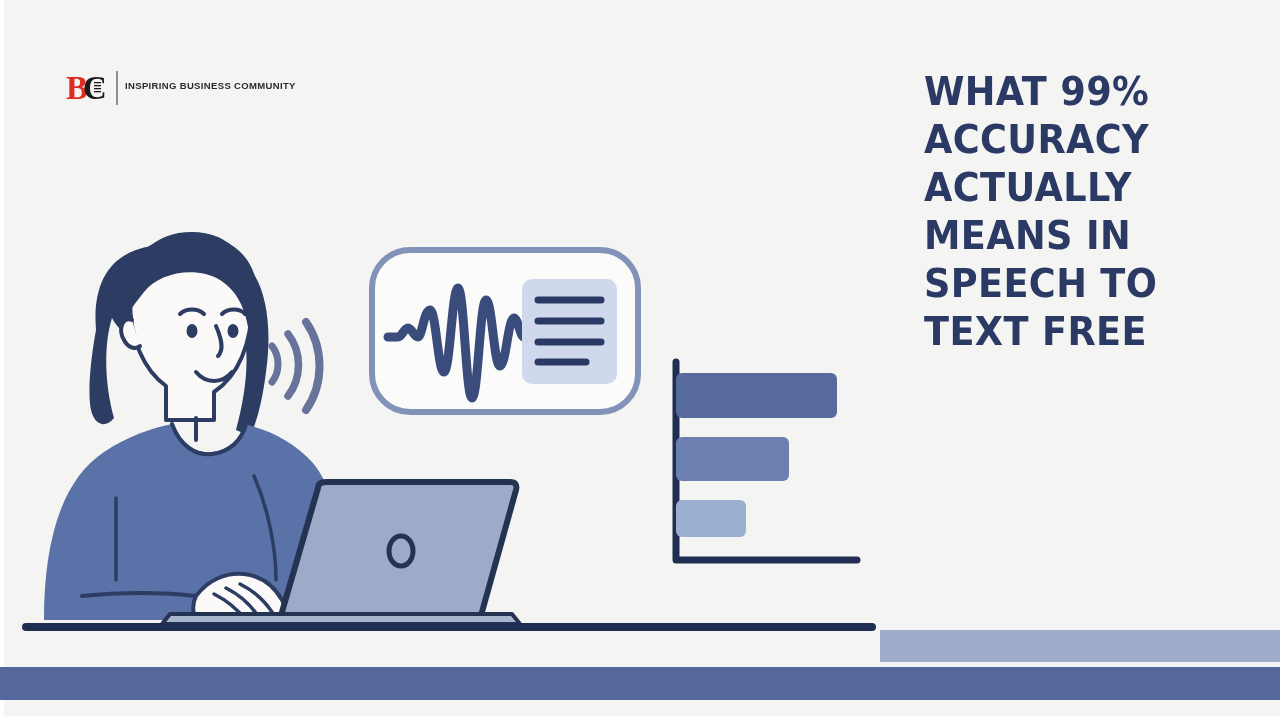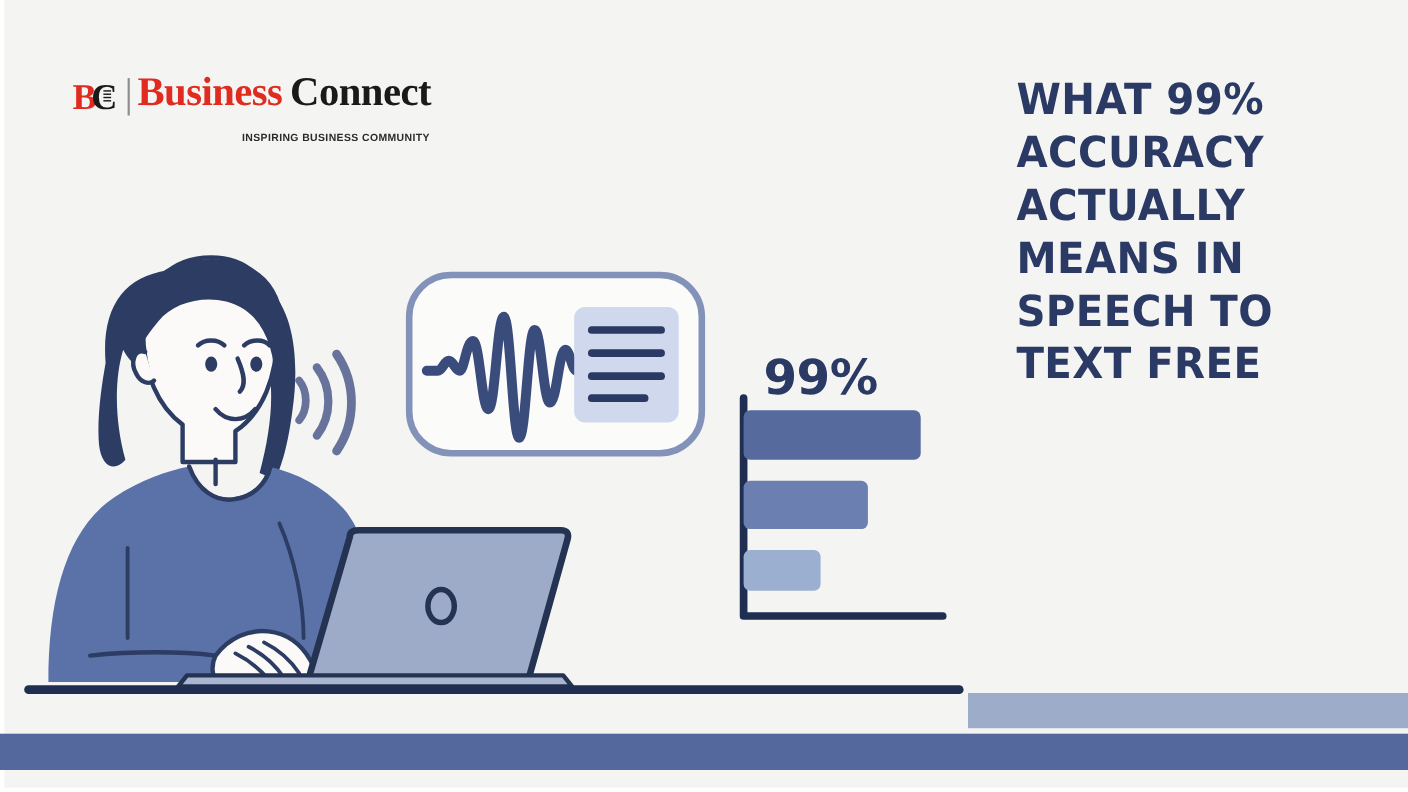--- a/index.html
+++ b/index.html
@@ -149,23 +149,20 @@
         <g fill="#1a1a1a">
           <rect x="28" y="12" width="7" height="1.3"></rect>
           <rect x="28" y="15" width="7" height="1.3"></rect>
           <rect x="28" y="18" width="7" height="1.3"></rect>
           <rect x="28" y="21" width="7" height="1.3"></rect>
         </g>
       </svg>
     </span>
     <span class="logo-divider"></span>
     <span class="logo-words">
-      <span class="logo-line1">
-        <span class="lw-business">Business</span><span class="lw-connect">Connect</span>
-      </span>
       <div class="logo-tagline">INSPIRING BUSINESS COMMUNITY</div>
     </span>
   </div>
 
   <div class="headline">WHAT 99% ACCURACY ACTUALLY MEANS IN SPEECH TO TEXT FREE</div>
 
   <svg class="illus" viewBox="0 0 1280 720">
 
     <g>
 
@@ -256,18 +253,17 @@
     <g>
 
       <path d="M676 362 L676 560 L857 560" fill="none" stroke="#1f2e51" stroke-width="7" stroke-linecap="round" stroke-linejoin="round"></path>
 
       <rect x="676" y="373" width="161" height="45" rx="6" ry="6" fill="#566a9e"></rect>
       <rect x="676" y="437" width="113" height="44" rx="6" ry="6" fill="#6b80b0"></rect>
       <rect x="676" y="500" width="70" height="37" rx="6" ry="6" fill="#9bafd0"></rect>
     </g>
   </svg>
 
-  <div class="pct-label">99%</div>
 
   <div class="band-light"></div>
   <div class="band-dark"></div>
 
 </div>
 
 </body></html>

